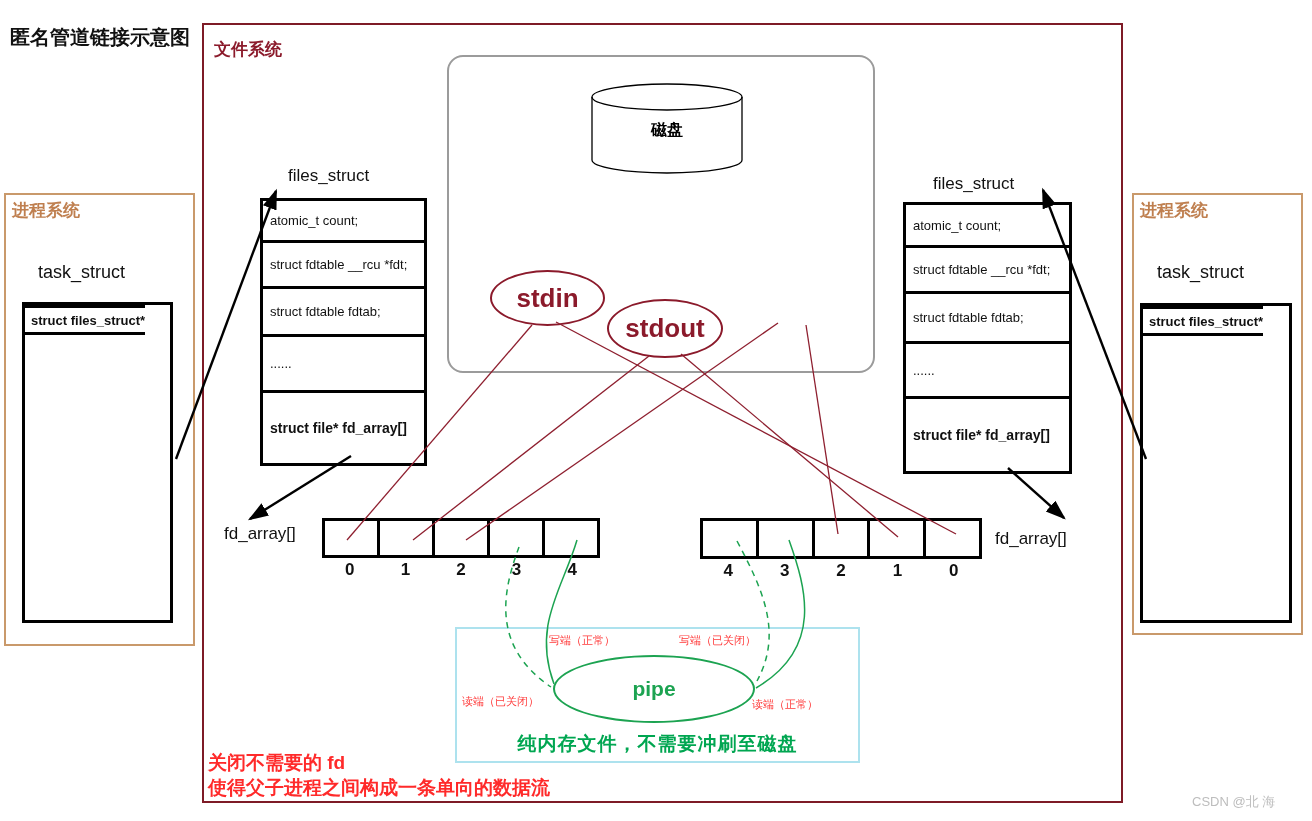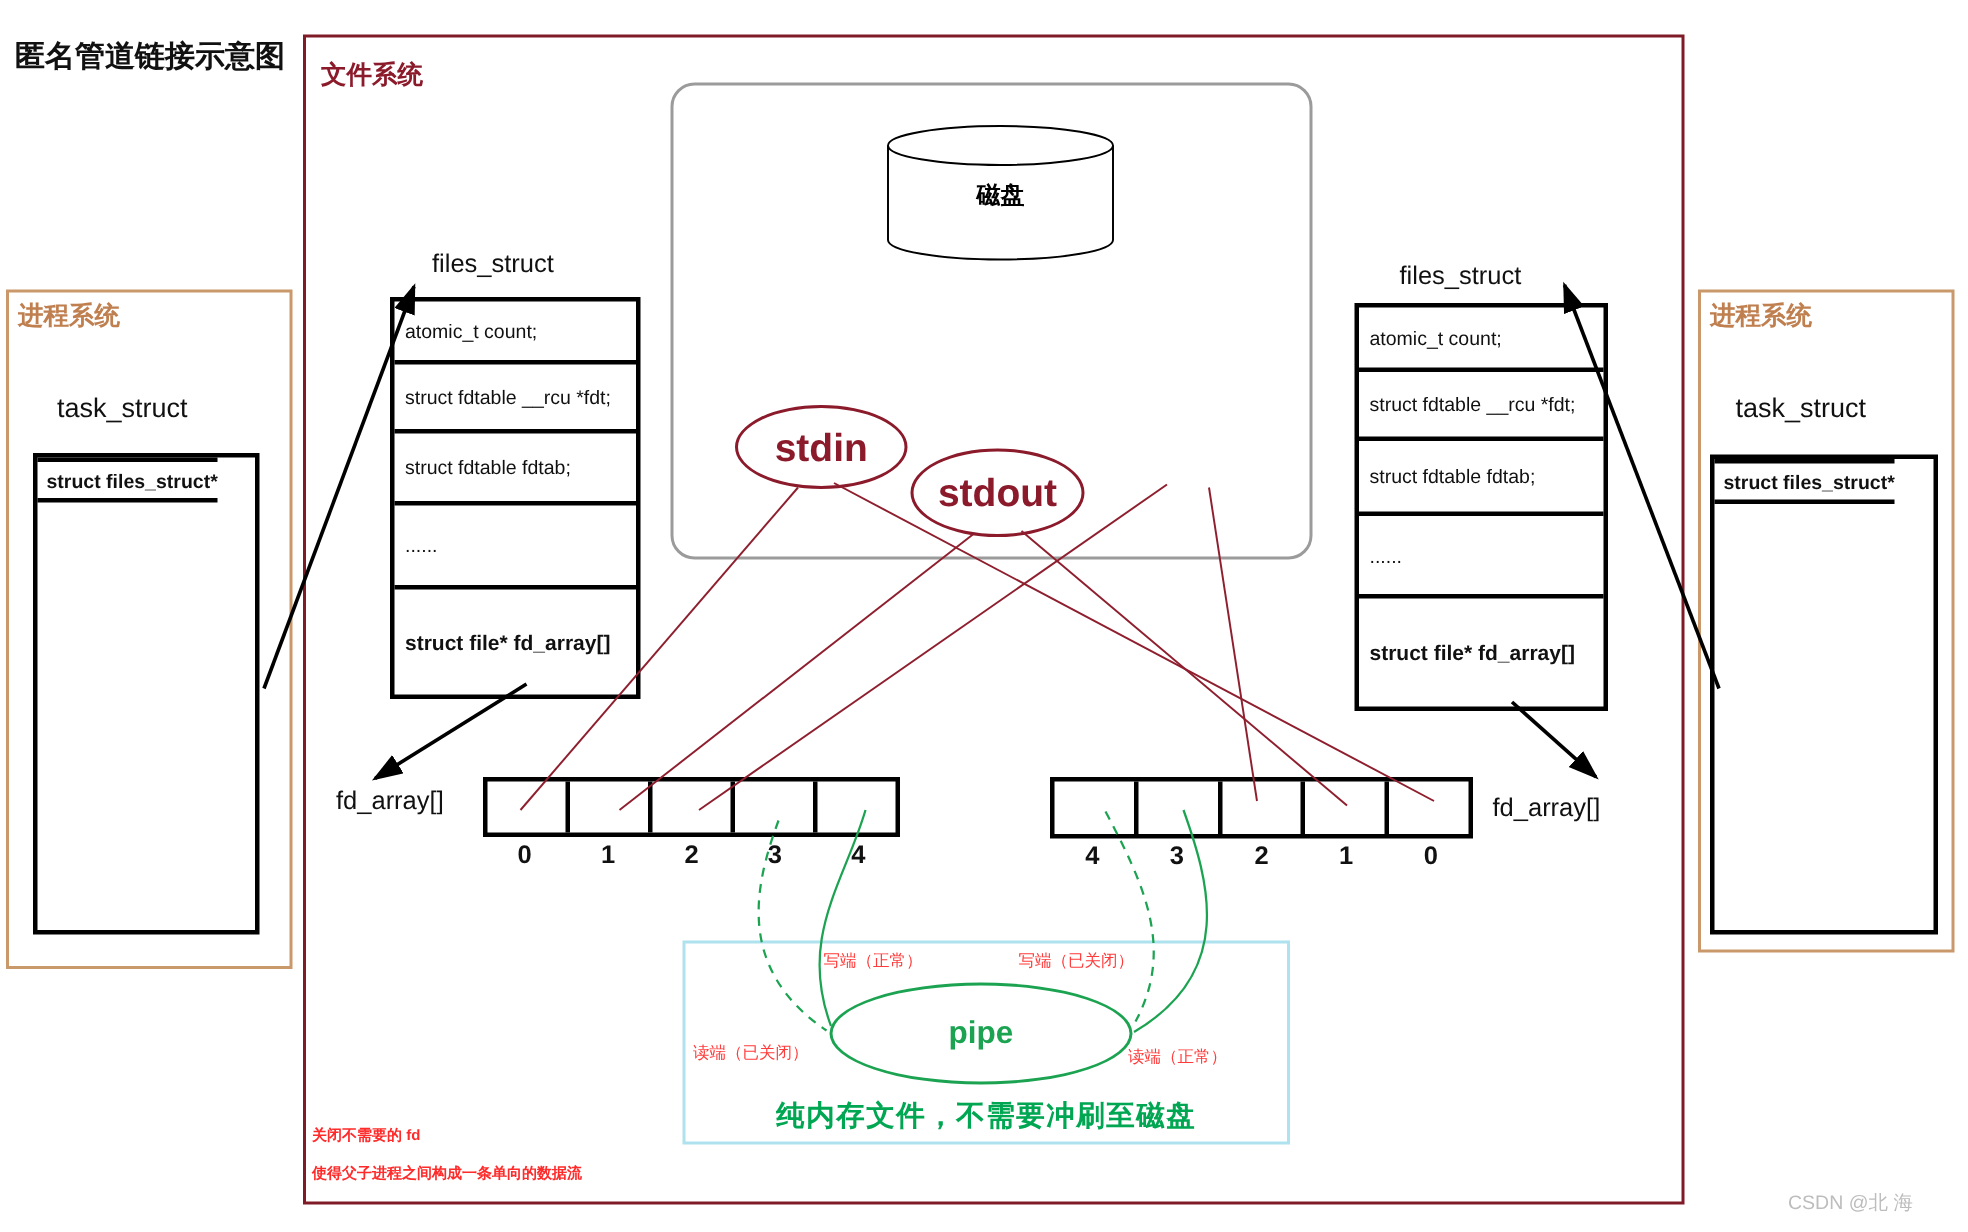--- a/index.html
+++ b/index.html
@@ -31,21 +31,21 @@
   .task-box { border:3px solid #000; display:flex; flex-direction:row; background:#fff; }
   .task-top { height:143px; }
   .task-mid { height:30px; border-top:3px solid #000; border-bottom:3px solid #000;
               display:flex; align-items:center; padding-left:6px; font-size:13px; font-weight:bold; color:#111; }
   .task-bottom { flex:1; }
   .cyan-box { border:2px solid #ADE2EE; }
   .pipe-ellipse { border:2px solid #1CA351; border-radius:50%; display:flex; align-items:center; justify-content:center;
                   font-size:21px; font-weight:bold; color:#1CA351; }
   .pipe-tag { font-size:11px; color:#FF3B3B; white-space:nowrap; }
   .mem-note { font-size:19px; font-weight:bold; color:#00A651; text-align:center; letter-spacing:1px; }
-  .note-red { font-size:10px; font-weight:bold; color:#FF2A2A; white-space:nowrap; }
+  .note-red { font-size:19px; font-weight:bold; color:#FF2A2A; white-space:nowrap; }
   .watermark { font-size:13px; color:#BDBDBD; }
   svg.art { position:absolute; left:0; top:0; pointer-events:none; z-index:6; }
 </style>
 </head>
 <body>
 
 <div class="canvas">
 
   <div class="abs page-title" style="left:10px; top:24px;">匿名管道链接示意图</div>
 

